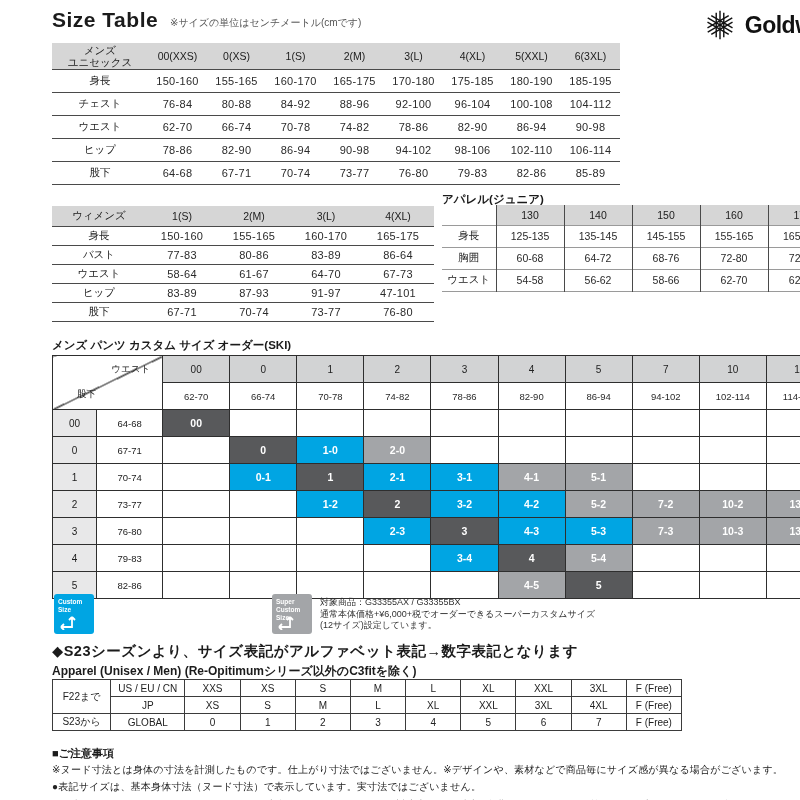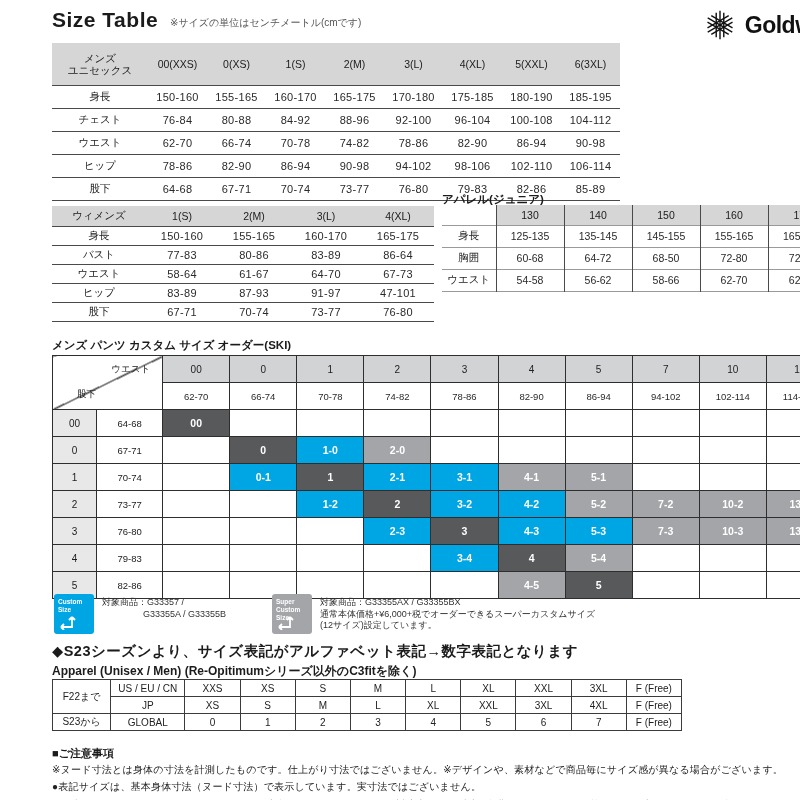--- a/index.html
+++ b/index.html
@@ -16,21 +16,21 @@
   
   table{border-collapse:collapse;table-layout:fixed;}
   th,td{padding:0;text-align:center;vertical-align:middle;font-weight:normal;}
   .simple{width:100%;}
   .simple thead th{background:#d6d6d6;font-size:10.5px;}
   .simple tbody tr{border-top:1px solid #4a4a4a;}
   .simple tbody tr:last-child{border-bottom:1px solid #4a4a4a;}
   .simple td{font-size:11px;color:#2a2a2a;letter-spacing:.3px;}
   .simple tbody th{font-size:10.5px;}
   #mens-table thead th:first-child{white-space:pre-line;line-height:1.15;}
-  #mens-table thead tr{height:42px;}
+  #mens-table thead tr{height:26px;}
   #mens-table tbody tr{height:23px;}
   #womens-table thead tr{height:20px;}
   #womens-table tbody tr{height:19px;}
 
   
   .junior-title,.matrix-title{font-size:11.5px;font-weight:bold;}
   #junior-table{width:100%;}
   #junior-table th,#junior-table td{border-left:1px solid #4a4a4a;font-size:10.5px;}
   #junior-table th:first-child,#junior-table td:first-child{border-left:none;}
   #junior-table thead th{background:#d6d6d6;}
@@ -280,21 +280,21 @@
             <td>125-135</td>
             <td>135-145</td>
             <td>145-155</td>
             <td>155-165</td>
             <td>165-175</td>
           </tr>
           <tr>
             <th>胸囲</th>
             <td>60-68</td>
             <td>64-72</td>
-            <td>68-50</td>
+            <td>68-76</td>
             <td>72-80</td>
             <td>72-80</td>
           </tr>
           <tr>
             <th>ウエスト</th>
             <td>54-58</td>
             <td>56-62</td>
             <td>58-66</td>
             <td>62-70</td>
             <td>62-70</td>
@@ -452,24 +452,20 @@
         </tbody>
       </table>
   </div>
 
   <div class="abs legend" style="left:10px;top:594px;width:210px;">
     <div class="badge badge-blue">Custom
 Size<svg width="18" height="16" viewBox="0 0 18 16">
           <path d="M2 13 H13 V3 M13 3 L10 6 M13 3 L16 6 M2 13 L5 10 M2 13 L5 16" stroke="#fff" stroke-width="1.8" fill="none"></path>
         </svg></div>
 
-    <div class="legend-lines" id="custom-lines">
-        <div>対象商品：G33357 /</div>
-        <div class="indent">G33355A / G33355B</div>
-      </div>
   </div>
 
   <div class="abs legend" style="left:228px;top:594px;width:330px;">
     <div class="badge badge-gray">Super
 Custom
 Size<svg width="18" height="16" viewBox="0 0 18 16">
           <path d="M2 13 H13 V3 M13 3 L10 6 M13 3 L16 6 M2 13 L5 10 M2 13 L5 16" stroke="#fff" stroke-width="1.8" fill="none"></path>
         </svg></div>
     <div class="legend-lines" id="super-lines">
         <div>対象商品：G33355AX / G33355BX</div>

